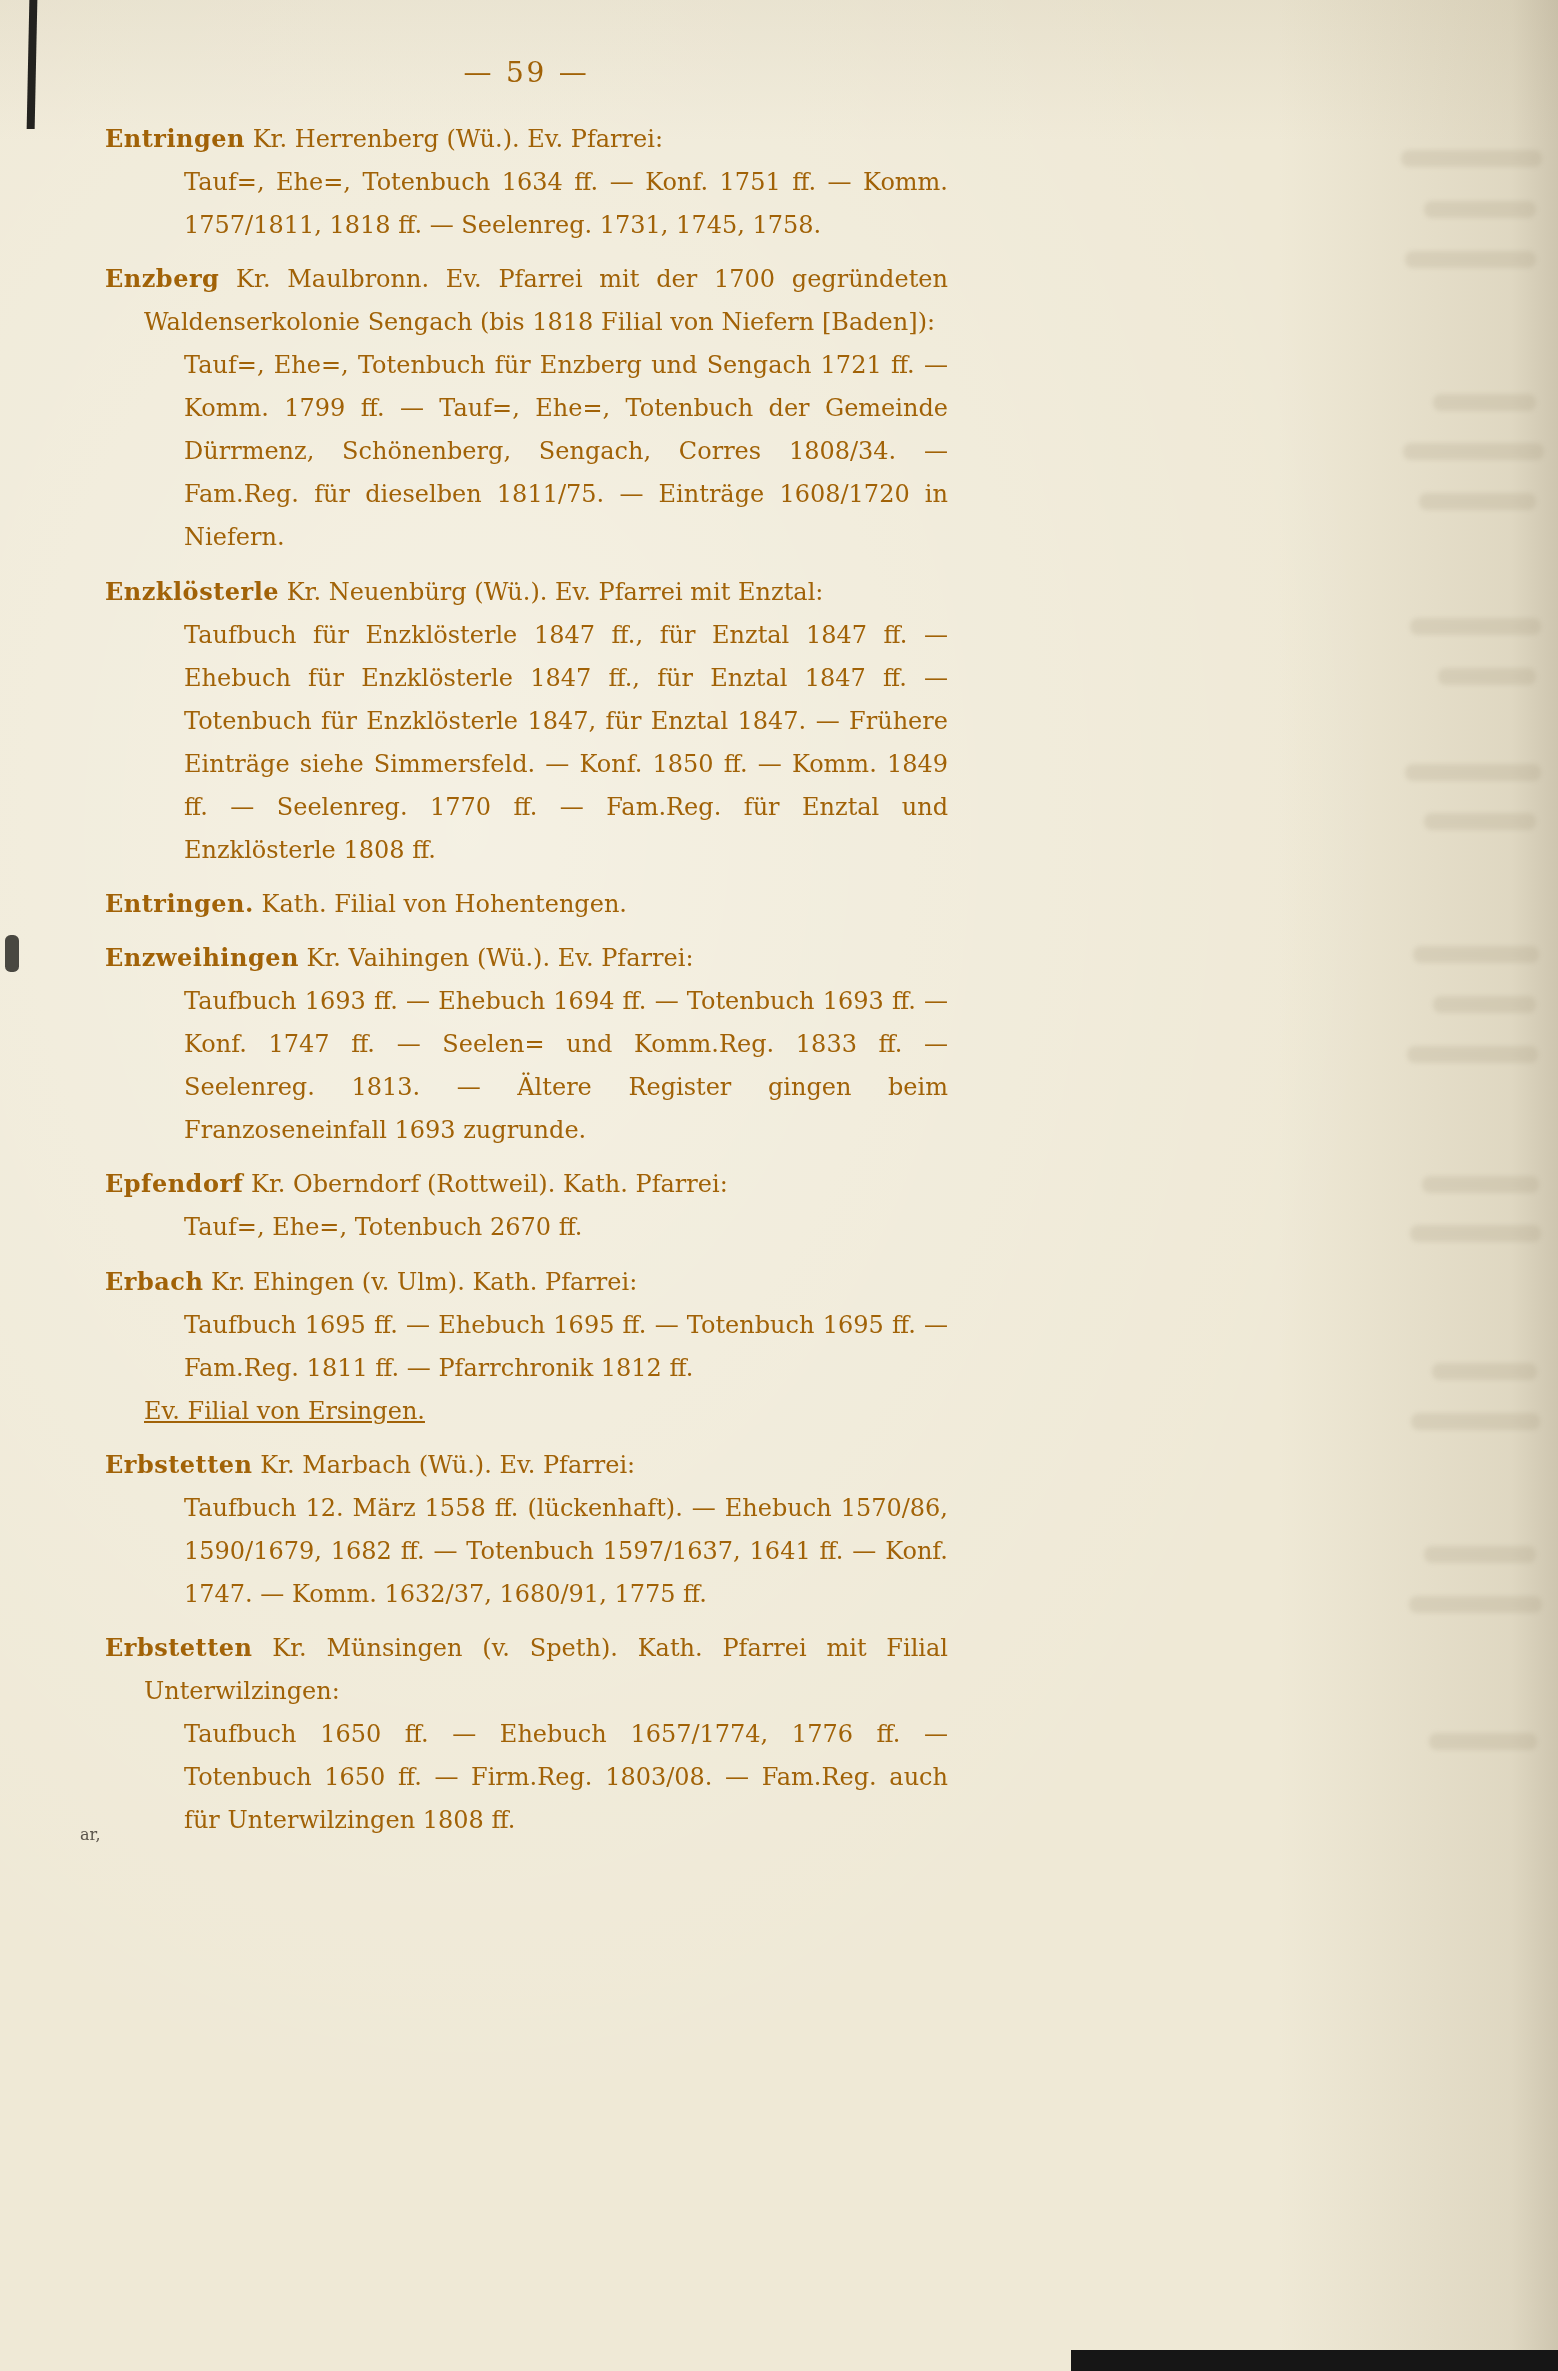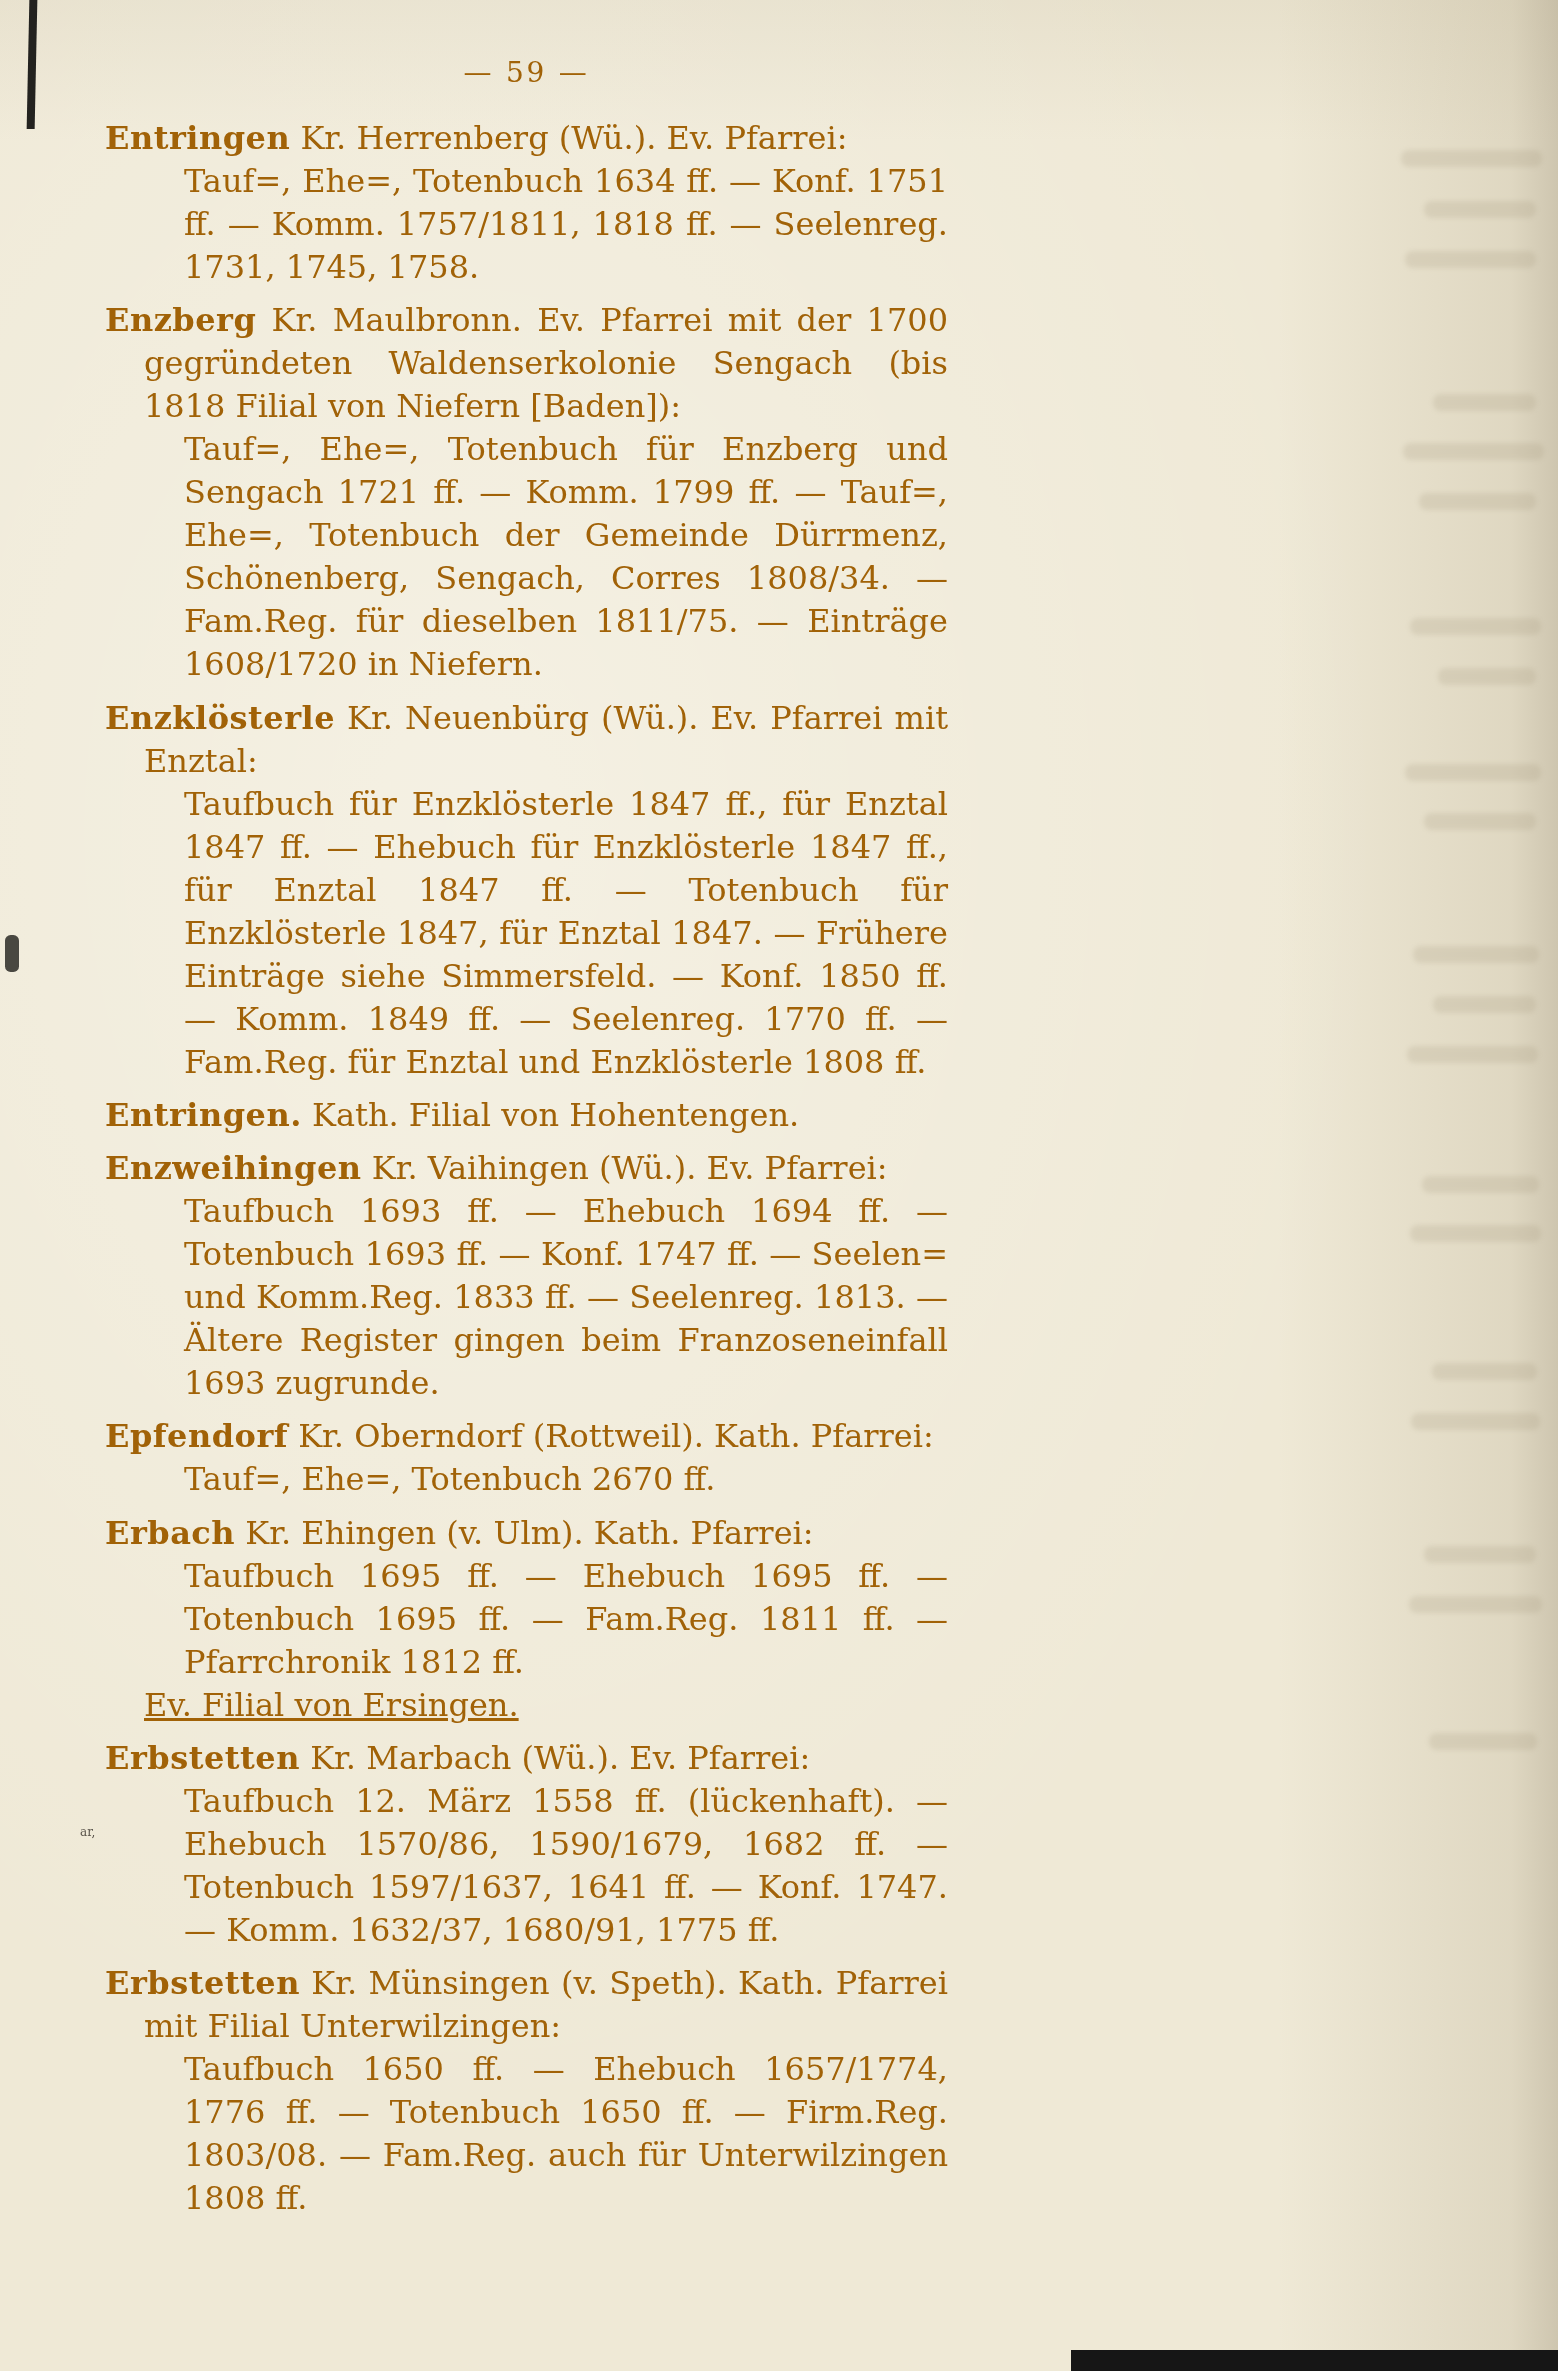--- a/index.html
+++ b/index.html
@@ -31,21 +31,21 @@
     width: 843px;
     color: #a16207;
   }
   .page-number {
     text-align: center;
     font-size: 28px;
     letter-spacing: 2.8px;
     margin: 0 0 28px 0;
   }
   .entry {
-    font-size: 32px;
+    font-size: 24px;
     line-height: 43px;
     margin: 0 0 10.3px 0;
   }
   .entry-header {
     margin: 0;
     padding-left: 39px;
     text-indent: -39px;
     text-align: justify;
   }
   .headword {
@@ -57,21 +57,21 @@
     text-align: justify;
   }
   .entry-note {
     margin: 0 0 0 39px;
     text-decoration: underline;
   }
   .signature-mark {
     position: absolute;
     left: 80px;
     top: 1825px;
-    font-size: 12px;
+    font-size: 16px;
     color: #5a544b;
   }
   
   .artifact-topleft-bar {
     position: absolute;
     left: 28px;
     top: 0;
     width: 7.5px;
     height: 129px;
     background: #23221f;

